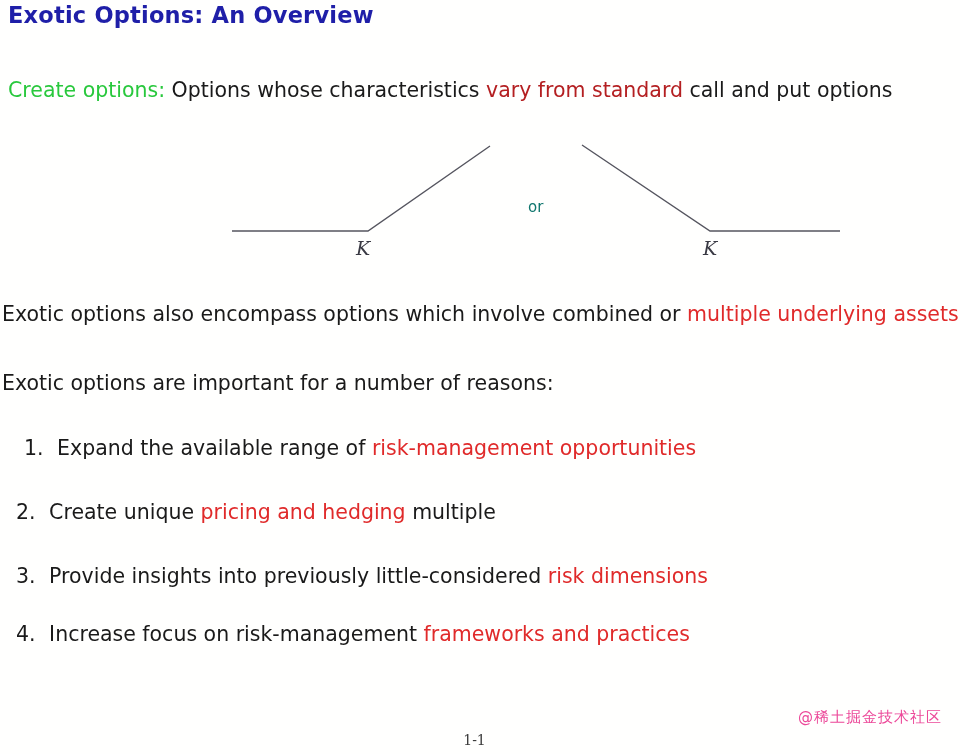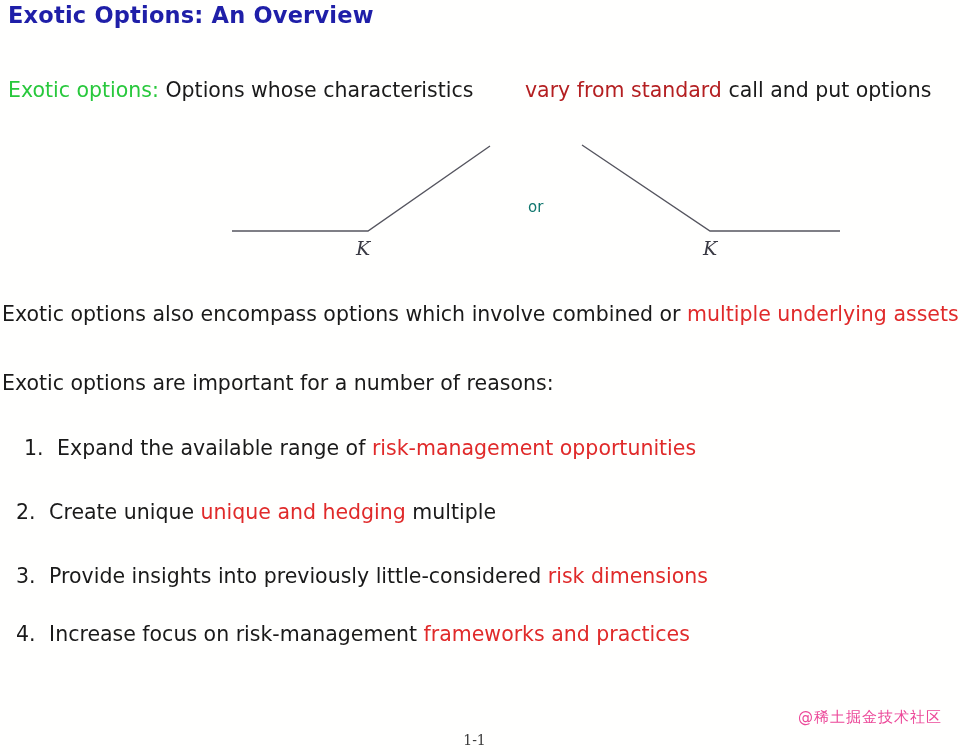--- a/index.html
+++ b/index.html
@@ -42,21 +42,21 @@
     font-size: 20.5px;
     line-height: 1.2;
     color: #1a1a1a;
     white-space: nowrap;
   }
   .line-1     { left: 8px;  top: 78px; }
   .line-multi { left: 2px;  top: 302px; }
   .line-reasons { left: 2px; top: 371px; }
 
   .hl-green { color: #28c83c; }
-  .hl-red   { color: #b41f21; margin-left: 45px; }
+  .hl-red   { color: #b41f21; }
   .hl-red-bright { color: #e02a2a; }
 
   
   .list-item {
     position: absolute;
     left: 16px;
     font-family: "DejaVu Sans", sans-serif;
     font-size: 20.5px;
     color: #1a1a1a;
     white-space: nowrap;
@@ -120,21 +120,21 @@
   }
 </style>
 </head>
 <body>
 
 <div class="slide">
 
   <div class="slide-title">Exotic Options: An Overview</div>
 
   <div class="line line-1">
-    <span class="hl-green">Exotic options:</span>
+    <span class="hl-green">Create options:</span>
     <span>Options whose characteristics</span>
     <span class="hl-red">vary from standard</span>
     <span>call and put options</span>
   </div>
 
   <div class="diagram">
     <svg width="960" height="150" viewBox="0 0 960 150" xmlns="http://www.w3.org/2000/svg">
 
       <polyline points="232,111 368,111 490,26" fill="none" stroke="#55555f" stroke-width="1.4" stroke-linejoin="miter" stroke-linecap="butt"></polyline>
 
@@ -156,21 +156,21 @@
   <div class="list-item li-1">
     <span class="li-num">1.</span>
     <span>Expand the available range of</span>
     <span class="hl-red-bright">risk-management opportunities</span>
     <span></span>
   </div>
 
   <div class="list-item li-2">
     <span class="li-num">2.</span>
     <span>Create unique</span>
-    <span class="hl-red-bright">unique and hedging</span>
+    <span class="hl-red-bright">pricing and hedging</span>
     <span>multiple</span>
   </div>
 
   <div class="list-item li-3">
     <span class="li-num">3.</span>
     <span>Provide insights into previously little-considered</span>
     <span class="hl-red-bright">risk dimensions</span>
     <span></span>
   </div>
 

